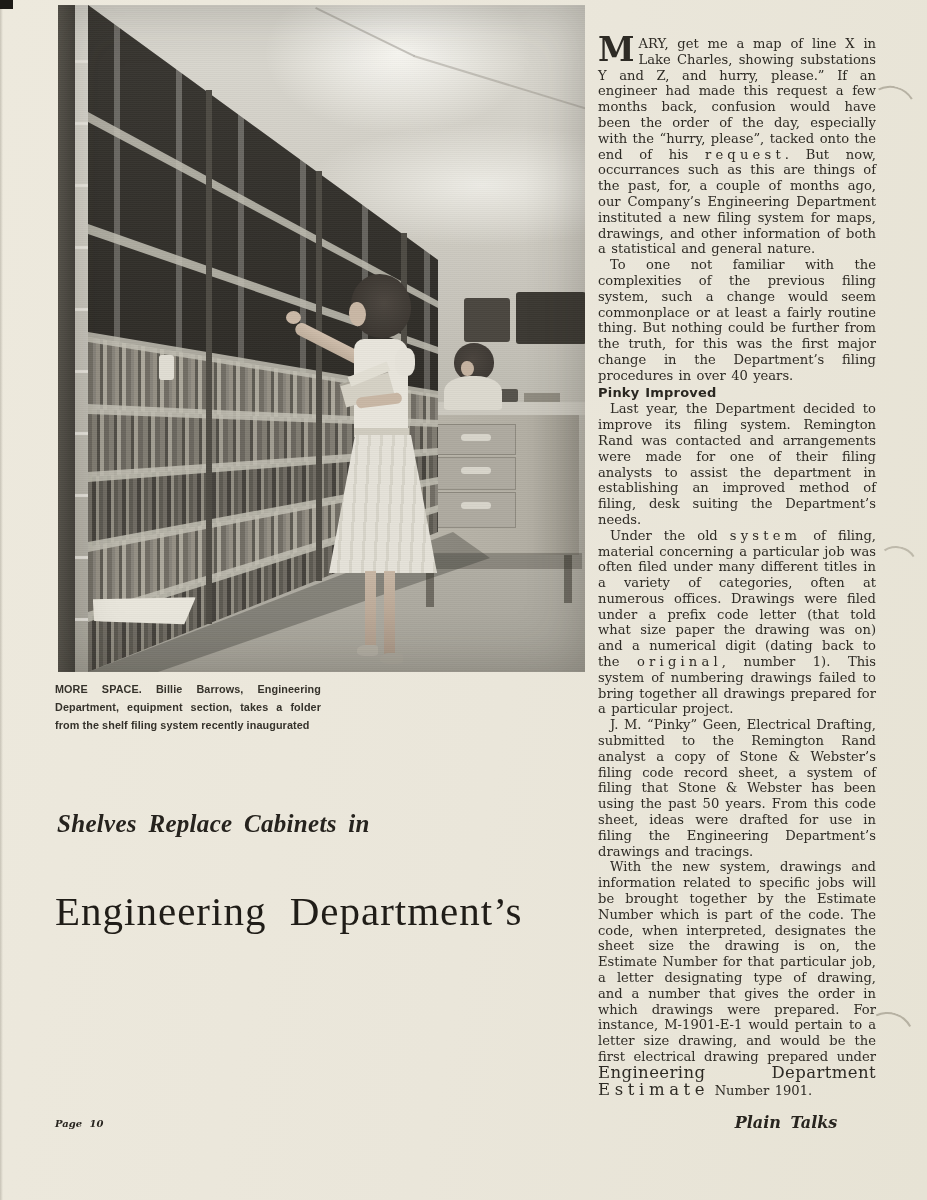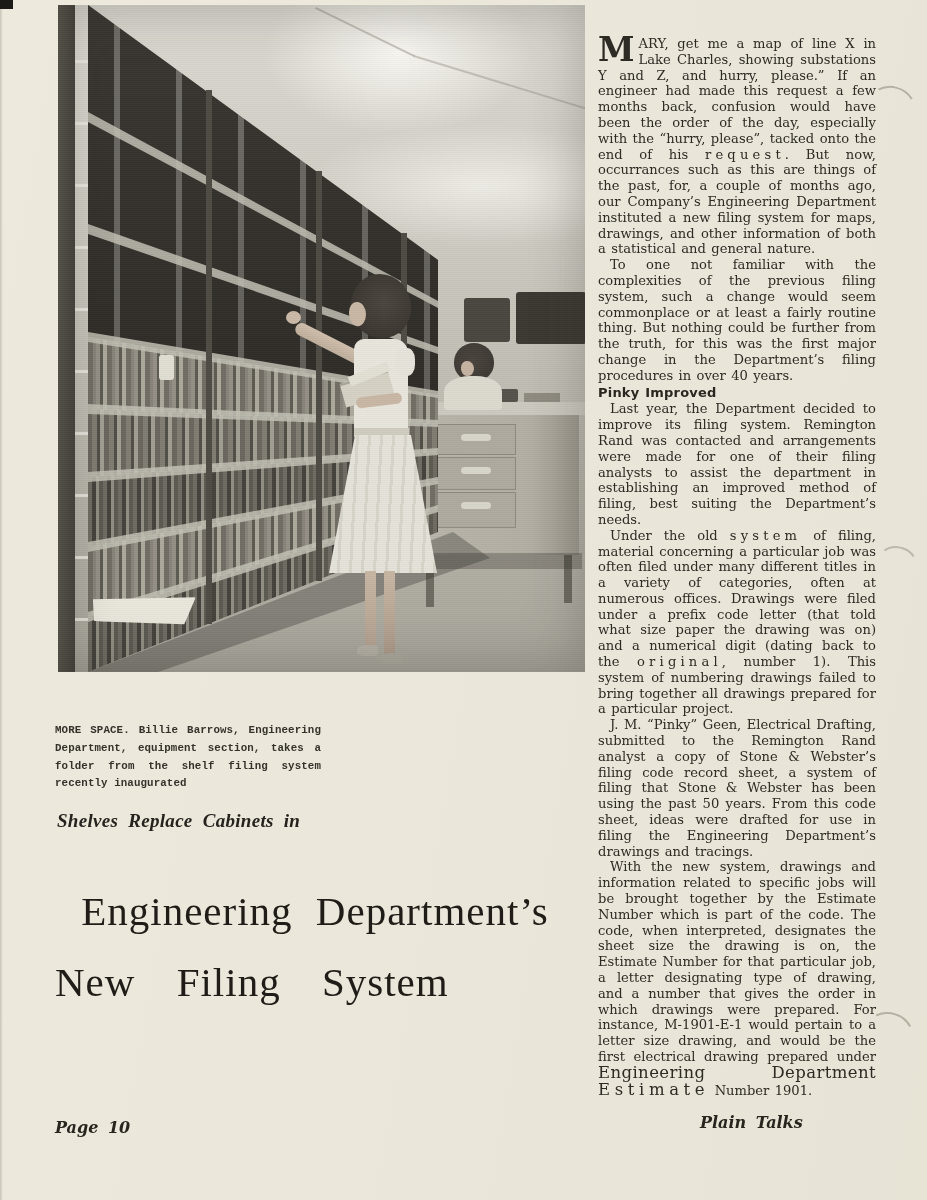--- a/index.html
+++ b/index.html
@@ -109,49 +109,49 @@
      clip-path:polygon(32px 0px,88px 0px,114px 138px,6px 138px);}
   .ph-leg1{left:307px;top:566px;width:11px;height:78px;background:linear-gradient(180deg,#c8b6a4,#b2a08f);}
   .ph-leg2{left:326px;top:566px;width:11px;height:84px;background:linear-gradient(180deg,#c8b6a4,#ab9988);}
   .ph-shoe1{left:299px;top:640px;width:21px;height:11px;background:#b3afa4;border-radius:45% 20% 25% 35%;}
   .ph-shoe2{left:322px;top:648px;width:23px;height:11px;background:#aba79c;border-radius:45% 20% 25% 35%;}
   .ph-grain{left:0;top:0;width:527px;height:667px;
      background:repeating-linear-gradient(0deg,rgba(255,255,255,.025) 0 1px,rgba(0,0,0,.025) 1px 2px);}
   .ph-vignette{left:0;top:0;width:527px;height:667px;box-shadow:inset 0 0 55px rgba(40,36,30,.28);}
 
   
-  .caption{position:absolute;top:722px;font-family:Liberation Mono, monospace;font-weight:bold;
+  .caption{position:absolute;top:681px;font-family:Liberation Sans, sans-serif;font-weight:bold;
      font-size:10.8px;line-height:1.65;text-align:justify;color:#35322b;letter-spacing:.1px;}
   .caption-left{left:55px;width:266px;}
   .caption-right{left:329px;width:256px;}
 
   
-  .kicker{position:absolute;left:57px;top:810px;font-size:19px;font-weight:bold;font-style:italic;
+  .kicker{position:absolute;left:57px;top:810px;font-size:25px;font-weight:bold;font-style:italic;
      color:#26231e;word-spacing:5px;letter-spacing:.3px;font-family:"Liberation Serif", serif;text-align:right;}
   .title{position:absolute;left:55px;top:876px;width:520px;font-family:"Liberation Serif", serif;
      font-size:41px;line-height:71px;color:#201d18;letter-spacing:1px;}
-  .title-l1{word-spacing:12px;text-align:center;}
+  .title-l1{word-spacing:12px;}
   .title-l2{word-spacing:30px;}
 
   
   .column{position:absolute;left:598px;top:36px;width:278px;font-size:13.1px;line-height:15.8px;
      text-align:justify;color:#2e2b25;word-spacing:1.2px;}
   .column p{margin:0;}
   .column p.indent{text-indent:12px;}
   .dropcap{float:left;font-size:33px;line-height:26px;padding:1px 4px 0 0;font-weight:bold;}
   .sp{letter-spacing:.32em;}
   .subhead{margin:1px 0 1px 0;font-family:"DejaVu Sans", sans-serif;font-weight:bold;font-size:13px;
      text-align:left;color:#2a2721;letter-spacing:.2px;}
   .big{font-size:16.5px;letter-spacing:.4px;}
   .big2{font-size:16.5px;letter-spacing:.28em;}
 
   
-  .footer-left{position:absolute;left:55px;top:1118px;font-size:16px;font-weight:bold;font-style:italic;
+  .footer-left{position:absolute;left:55px;top:1118px;font-size:10px;font-weight:bold;font-style:italic;
      color:#28251f;word-spacing:4px;}
-  .footer-right{position:absolute;left:700px;top:1113px;width:172px;text-align:left;font-size:16px;
+  .footer-right{position:absolute;left:700px;top:1113px;width:172px;text-align:center;font-size:16px;
      font-weight:bold;font-style:italic;color:#28251f;word-spacing:4px;}
 </style>
 </head>
 <body>
 
 <div class="page">
   <div class="edge-left"></div>
   <div class="corner-mark"></div>
 
   <div class="photo">
@@ -220,28 +220,27 @@
 
     <div class="ph-grain"></div>
     <div class="ph-vignette"></div>
   </div>
 
   <div class="caption caption-left">MORE SPACE. Billie Barrows, Engineering Department, equipment section, takes a folder from the shelf filing system recently inaugurated</div>
 
   <div class="kicker">Shelves Replace Cabinets in</div>
   <div class="title">
     <div class="title-l1">Engineering Department’s</div>
-    <div class="title-l2">New Filing System</div>
   </div>
 
   <div class="column">
     <p><span class="dropcap">M</span><span>ARY, get me a map of line X in Lake Charles, showing substations Y and Z, and hurry, please.” If an engineer had made this request a few months back, confusion would have been the order of the day, especially with the “hurry, please”, tacked onto the end of his </span><span class="sp">request</span><span>. But now, occurrances such as this are things of the past, for, a couple of months ago, our Company’s Engineering Department instituted a new filing system for maps, drawings, and other information of both a statistical and general nature.</span></p>
     <p class="indent"><span>To one not familiar with the complexities of the previous filing system, such a change would seem commonplace or at least a fairly routine thing. But nothing could be further from the truth, for this was the first major change in the Department’s filing procedures in over 40 years.</span></p>
     <h3 class="subhead">Pinky Improved</h3>
-    <p class="indent"><span>Last year, the Department decided to improve its filing system. Remington Rand was contacted and arrangements were made for one of their filing analysts to assist the department in establishing an improved method of filing, best suiting the Department’s needs.</span></p>
+    <p class="indent"><span>Last year, the Department decided to improve its filing system. Remington Rand was contacted and arrangements were made for one of their filing analysts to assist the department in establishing an improved method of filing, desk suiting the Department’s needs.</span></p>
     <p class="indent"><span>Under the old </span><span class="sp">system</span><span> of filing, material concerning a particular job was often filed under many different titles in a variety of categories, often at numerous offices. Drawings were filed under a prefix code letter (that told what size paper the drawing was on) and a numerical digit (dating back to the </span><span class="sp">original</span><span>, number 1). This system of numbering drawings failed to bring together all drawings prepared for a particular project.</span></p>
     <p class="indent"><span>J. M. “Pinky” Geen, Electrical Drafting, submitted to the Remington Rand analyst a copy of Stone &amp; Webster’s filing code record sheet, a system of filing that Stone &amp; Webster has been using the past 50 years. From this code sheet, ideas were drafted for use in filing the Engineering Department’s drawings and tracings.</span></p>
     <p class="indent"><span>With the new system, drawings and information related to specific jobs will be brought together by the Estimate Number which is part of the code. The code, when interpreted, designates the sheet size the drawing is on, the Estimate Number for that particular job, a letter designating type of drawing, and a number that gives the order in which drawings were prepared. For instance, M-1901-E-1 would pertain to a letter size drawing, and would be the first electrical drawing prepared under </span><span class="big">Engineering Department </span><span class="big2">Estimate</span><span> Number 1901.</span></p>
   </div>
 
   <div class="footer-left">Page 10</div>
   <div class="footer-right">Plain Talks</div>
 
   <div class="arc arc-1"></div>
   <div class="arc arc-2"></div>

